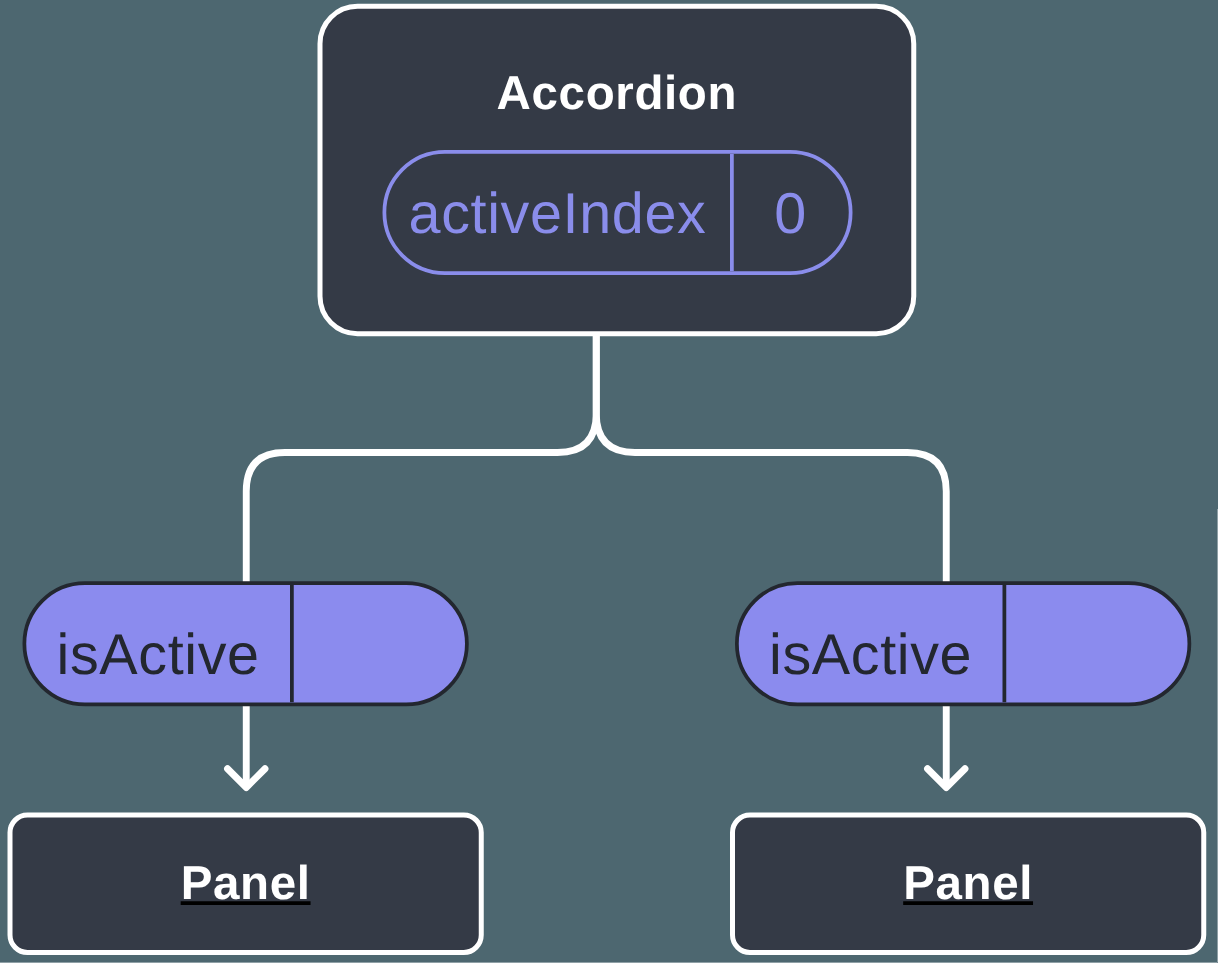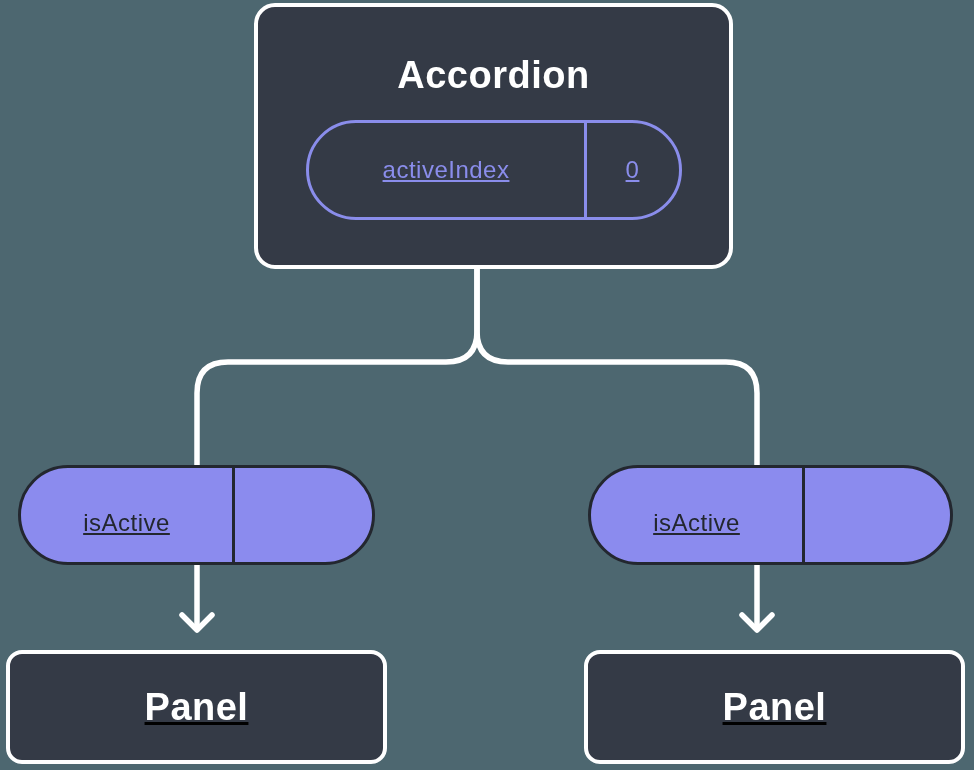--- a/index.html
+++ b/index.html
@@ -35,21 +35,21 @@
     stroke: var(--connector);
     stroke-width: 5.5;
     stroke-linecap: round;
     stroke-linejoin: round;
   }
   .node {
     position: absolute;
     z-index: 2;
     background: var(--box_fill);
     border: 4px solid var(--box_border);
-    border-radius: 21px;
+    border-radius: 32px;
     display: flex;
     flex-direction: column;
     align-items: center;
     justify-content: center;
   }
   .node-title {
     color: var(--text_light);
     font-size: 38px;
     font-weight: 600;
     line-height: 46px;
@@ -70,24 +70,23 @@
   .pill-outline {
     width: 376px;
     border: 3px solid var(--accent_purple);
     color: var(--accent_purple);
   }
   .pill-outline .pill-divider { background: var(--accent_purple); }
   .pill-seg {
     display: flex;
     align-items: center;
     justify-content: center;
-    font-size: 24px;
+    font-size: 46px;
     font-weight: 500;
     letter-spacing: 0.5px;
-    text-decoration: underline;
   }
   .pill-divider {
     width: 3px;
     flex: 0 0 3px;
   }
   .pill-outline .seg-name { flex: 1 1 auto; }
   .pill-outline .seg-value { flex: 0 0 92px; }
   .pill-solid {
     position: absolute;
     z-index: 2;

